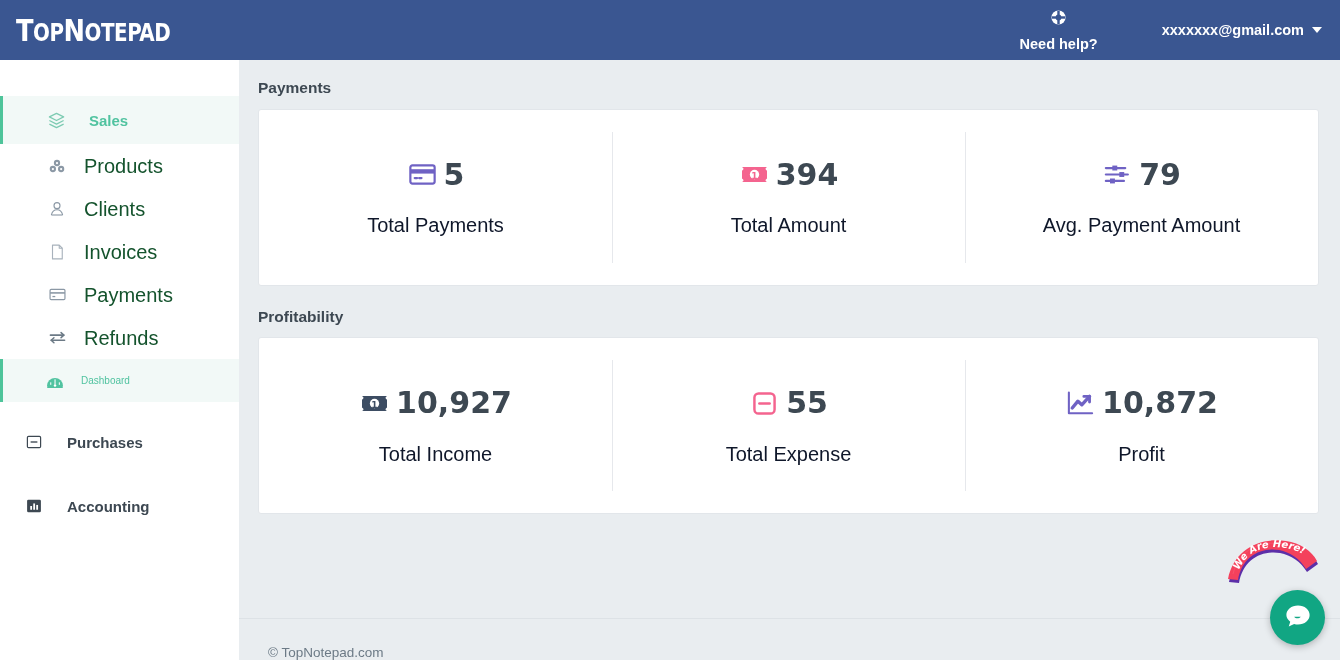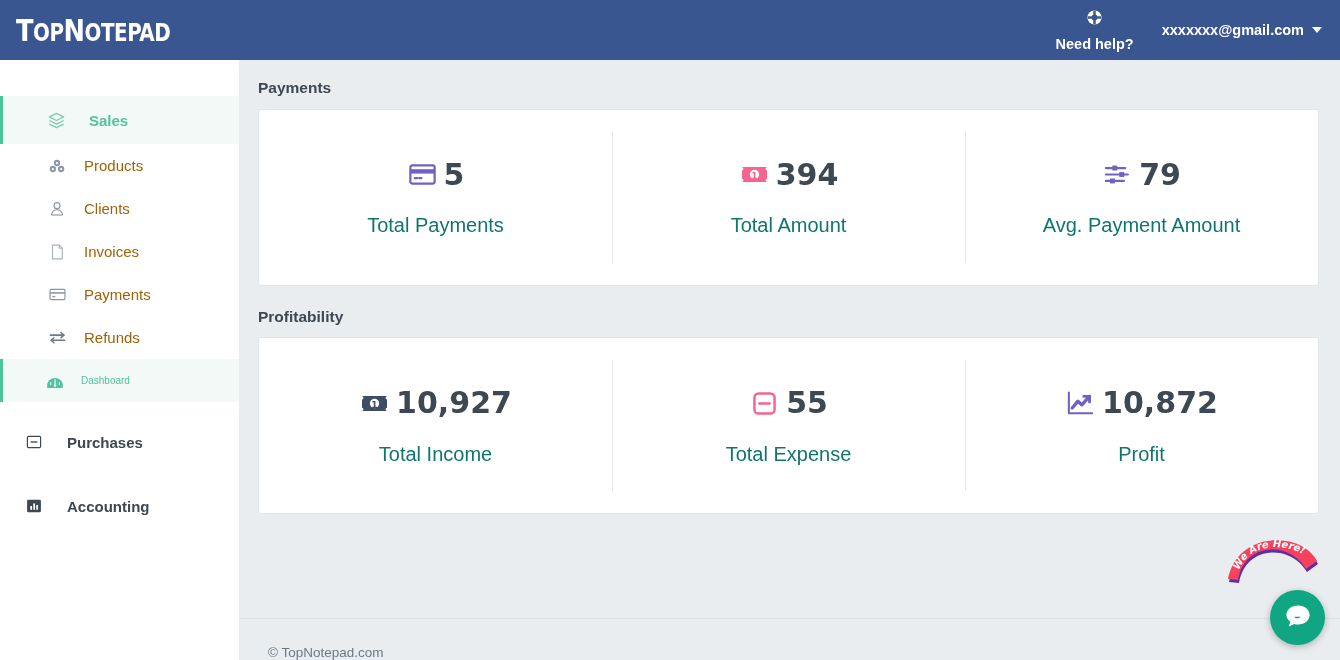--- a/index.html
+++ b/index.html
@@ -61,20 +61,21 @@
   }
 
   .user-menu {
     display: flex;
     align-items: center;
     gap: 8px;
     color: #ffffff;
     font-size: 14.5px;
     font-weight: bold;
     white-space: nowrap;
+    margin-left: 36px;
   }
   .caret {
     width: 0; height: 0;
     border-left: 5px solid transparent;
     border-right: 5px solid transparent;
     border-top: 6px solid #ffffff;
     display: inline-block;
   }
 
   
@@ -86,22 +87,22 @@
     background: #ffffff;
     padding-top: 36px;
   }
 
   .nav-item {
     display: flex;
     align-items: center;
     height: 43px;
     padding-left: 28px;
     border-left: 3px solid transparent;
-    font-size: 15px;
-    color: #a16207;
+    font-size: 20px;
+    color: #14532d;
     white-space: nowrap;
   }
 
   .nav-item .ico {
     width: 26px;
     display: flex;
     align-items: center;
     justify-content: flex-start;
     flex: none;
     margin-right: 10px;
@@ -182,21 +183,21 @@
     font-size: 30px;
     font-weight: bold;
     color: #3d4852;
     line-height: 1;
     font-family: "DejaVu Sans", sans-serif;
   }
   .stat-value .svgico { display: flex; align-items: center; }
   .stat-label {
     margin-top: 25px;
     font-size: 20px;
-    color: #0f766e;
+    color: #0f172a;
     line-height: 1;
   }
 
   
   .footer {
     position: absolute;
     left: 239px;
     bottom: 0;
     width: 1308px;
     height: 42px;

